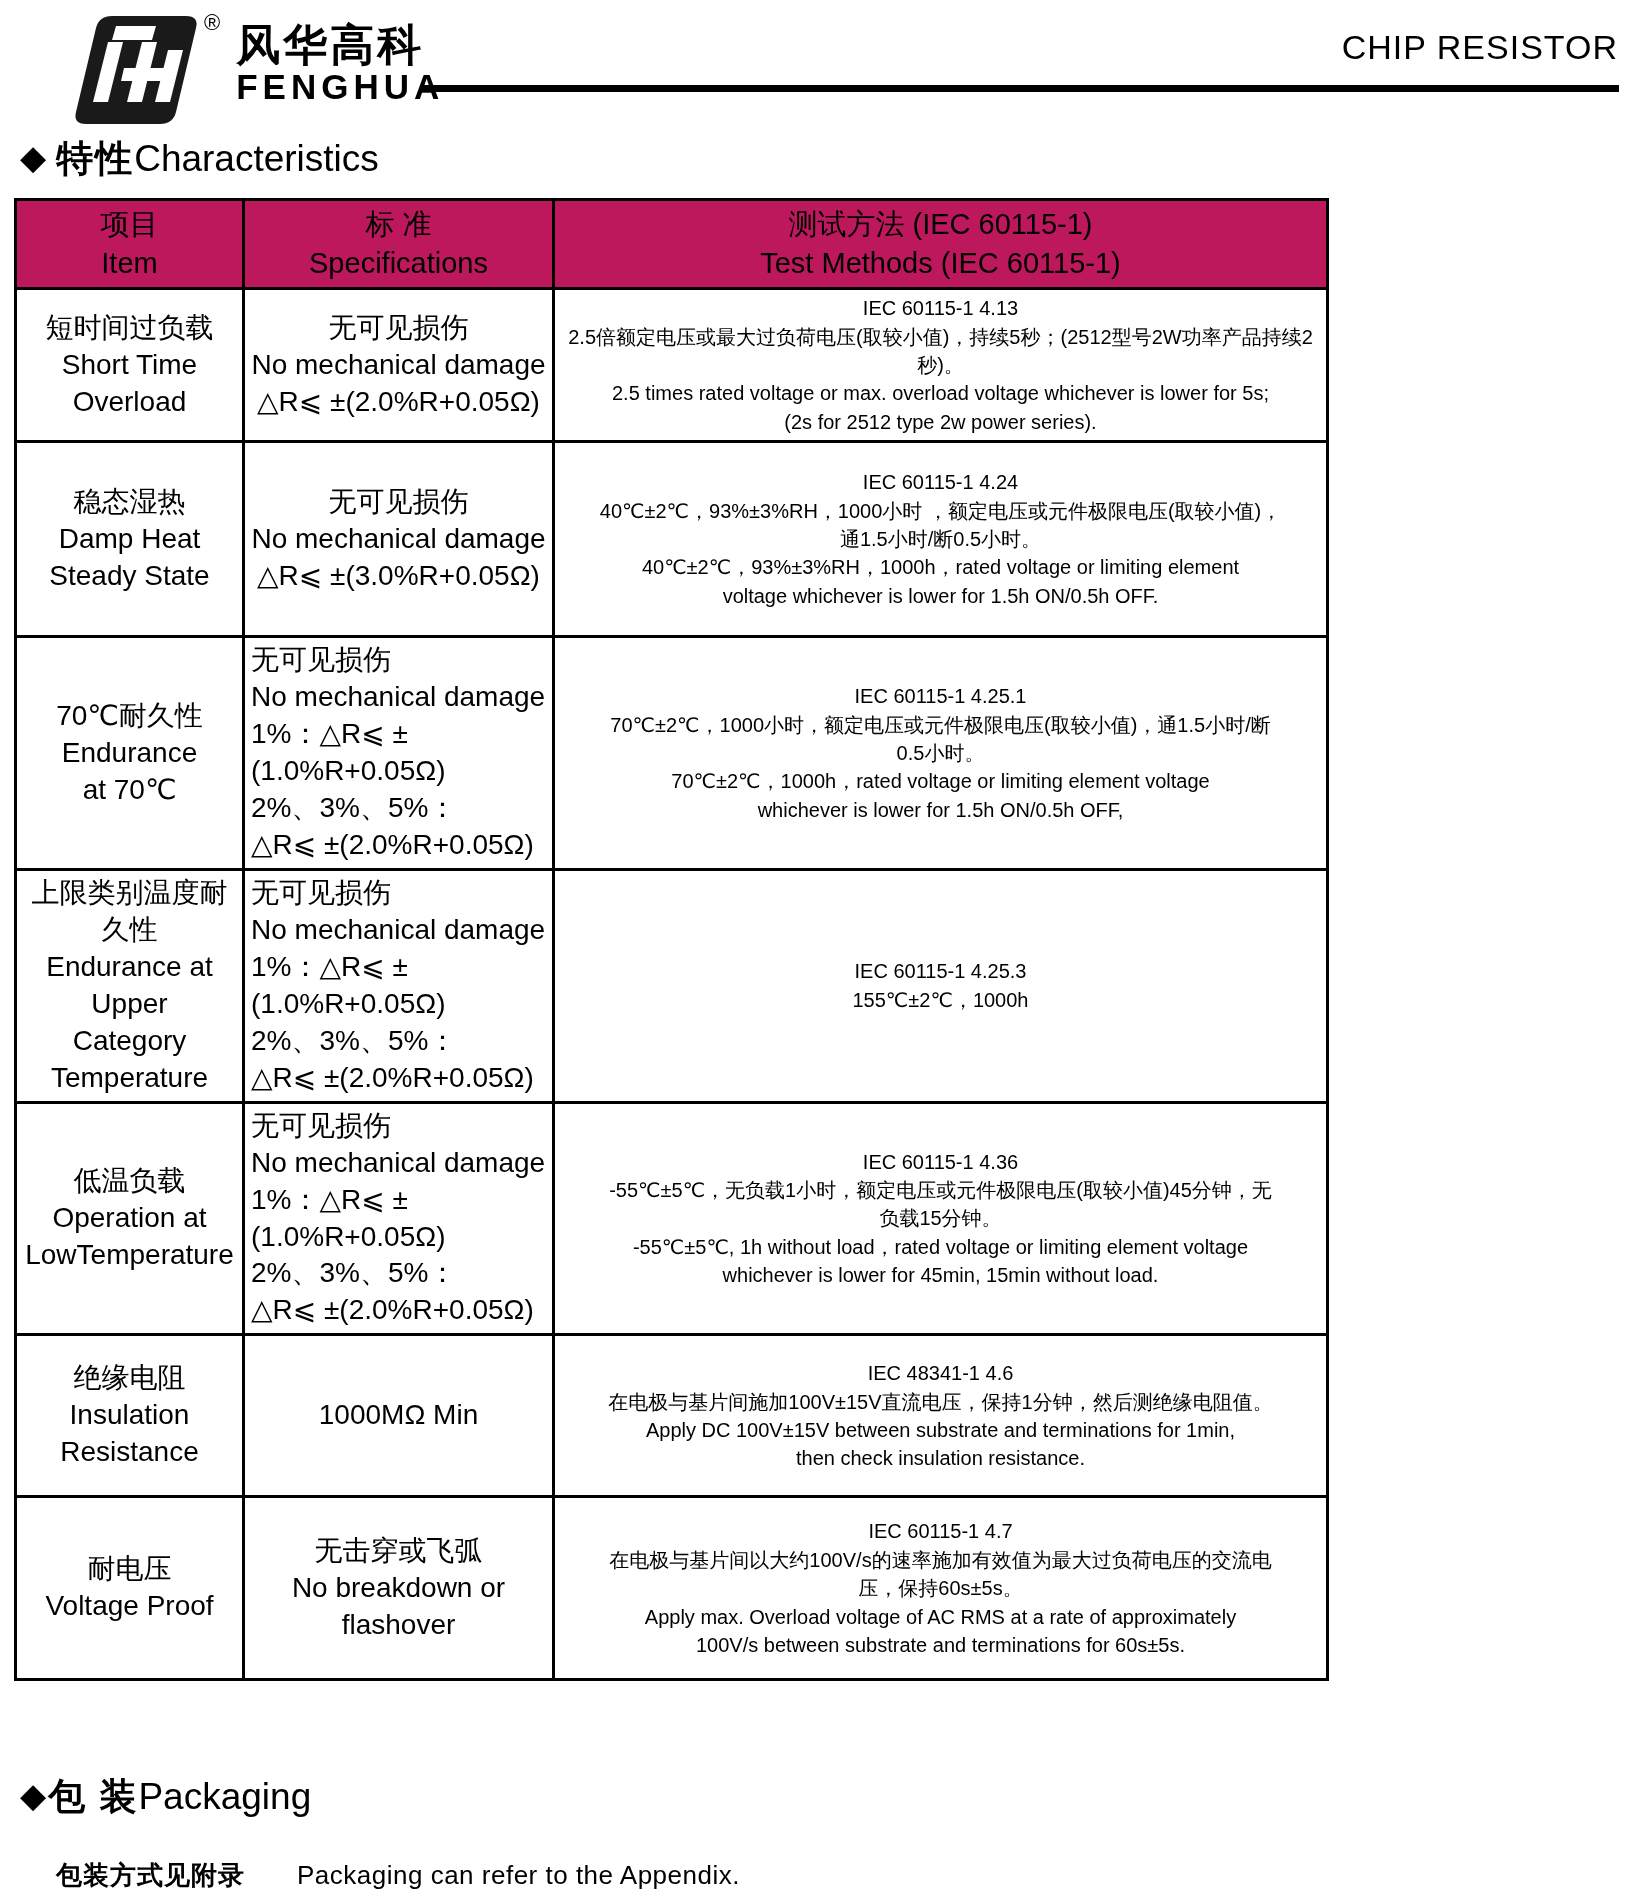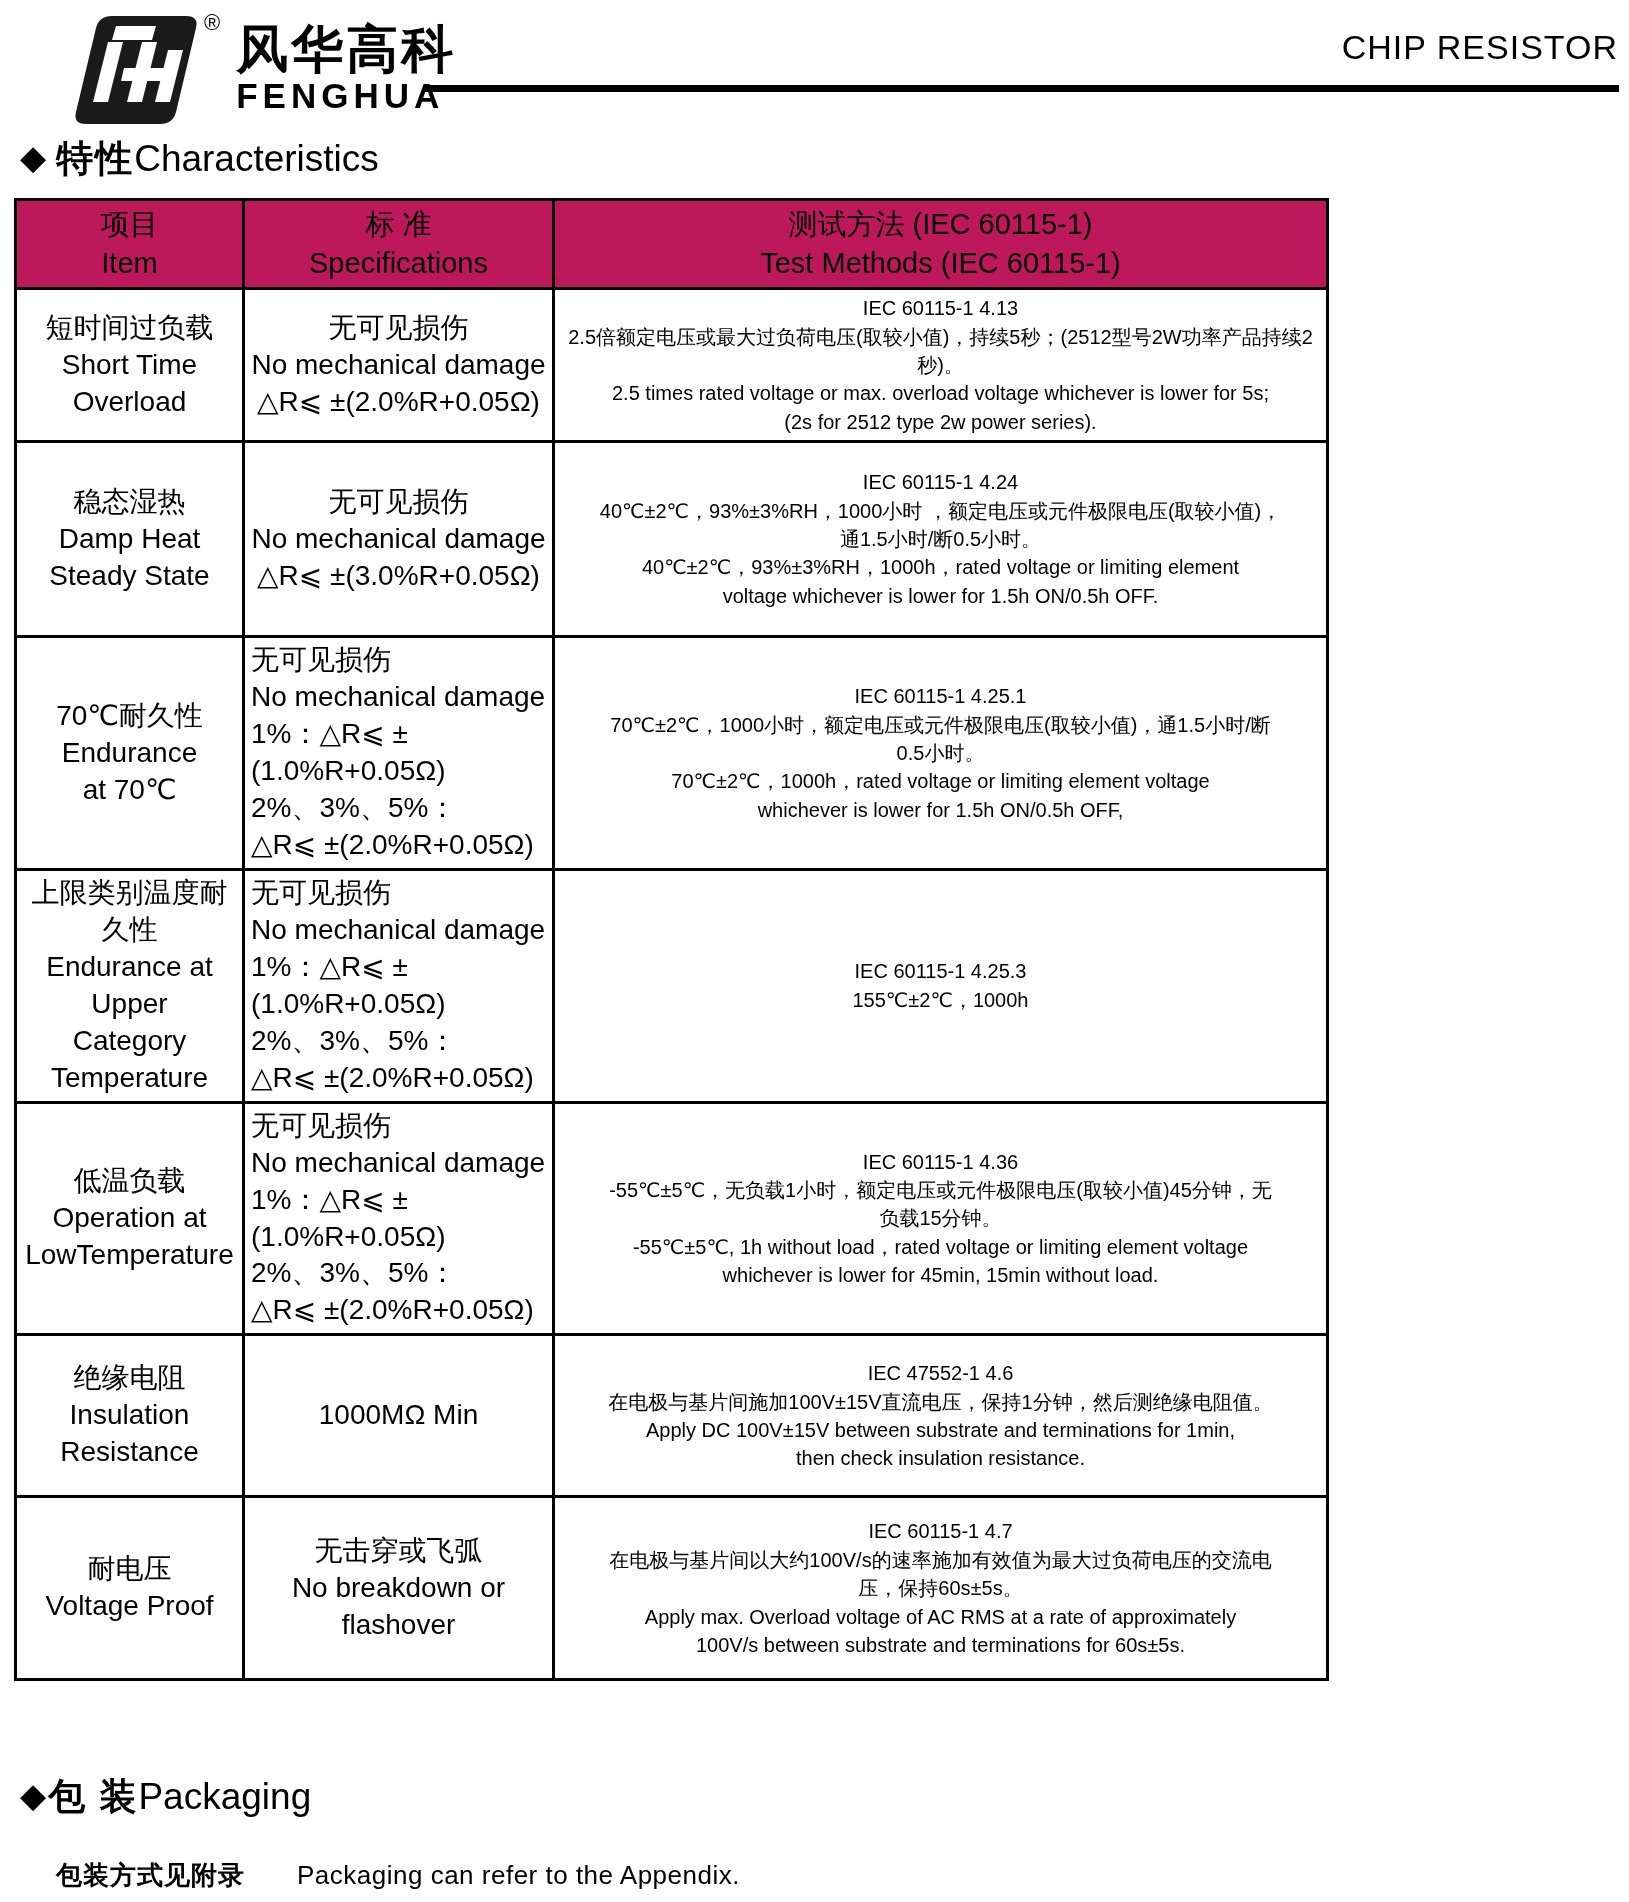--- a/index.html
+++ b/index.html
@@ -7,21 +7,21 @@
     width:1629px;height:1902px;
     background:#ffffff;color:#000;
     font-family:"Liberation Sans","DejaVu Sans",sans-serif;
     position:relative;overflow:hidden;
   }
   
   .logo-wrap{position:absolute;left:72px;top:12px;display:flex;align-items:flex-start;}
   .logo-svg{display:block;}
   .reg-mark{font-size:22px;margin-left:2px;margin-top:-2px;}
   .brand-text{margin-left:16px;margin-top:10px;}
-  .brand-cn{font-size:52px;font-weight:bold;letter-spacing:3px;line-height:1.05;white-space:nowrap;}
+  .brand-cn{font-size:44px;font-weight:bold;letter-spacing:3px;line-height:1.05;white-space:nowrap;}
   .brand-en{font-size:35px;font-weight:bold;letter-spacing:5px;line-height:1.1;}
   .page-title{position:absolute;top:28px;right:11px;font-size:34px;letter-spacing:1px;white-space:nowrap;}
   .header-rule{position:absolute;top:85px;left:423px;width:1196px;height:7px;background:#000;}
   
   .section-head{position:absolute;left:20px;font-size:37px;white-space:nowrap;}
   .section-head .diamond{font-size:34px;margin-right:10px;vertical-align:2px;}
   .section-head .cn{font-weight:bold;letter-spacing:2px;}
   .section-head .en{font-weight:normal;}
   #characteristics-head{top:134px;}
   #packaging-head{top:1772px;}
@@ -170,21 +170,21 @@
 -55℃±5℃，无负载1小时，额定电压或元件极限电压(取较小值)45分钟，无
 负载15分钟。
 -55℃±5℃, 1h without load，rated voltage or limiting element voltage
 whichever is lower for 45min, 15min without load.</td>
   </tr>
   <tr class="r6">
     <td class="item">绝缘电阻
 Insulation
 Resistance</td>
     <td class="spec">1000MΩ Min</td>
-    <td class="test">IEC 47552-1 4.6
+    <td class="test">IEC 48341-1 4.6
 在电极与基片间施加100V±15V直流电压，保持1分钟，然后测绝缘电阻值。
 Apply DC 100V±15V between substrate and terminations for 1min,
 then check  insulation  resistance.</td>
   </tr>
   <tr class="r7">
     <td class="item">耐电压
 Voltage Proof</td>
     <td class="spec">无击穿或飞弧
 No breakdown or
 flashover</td>

